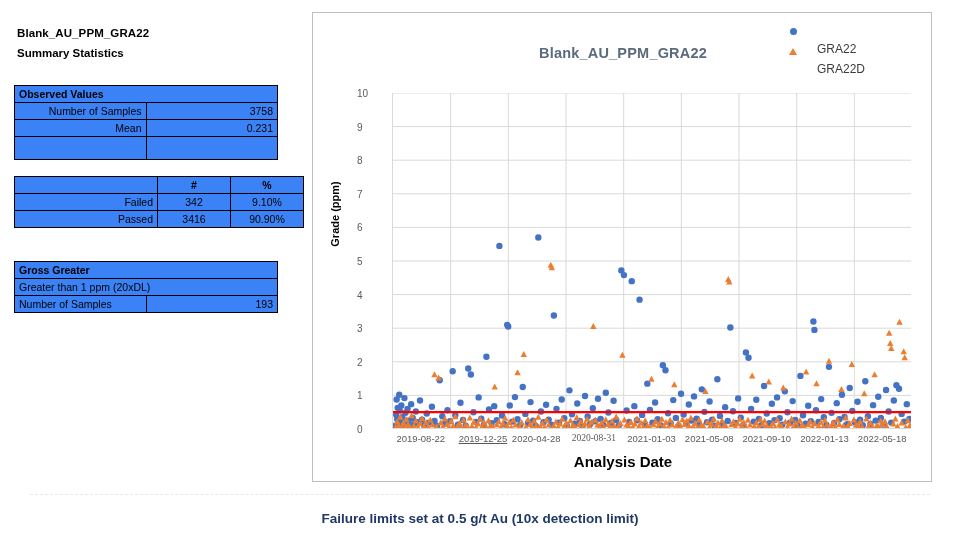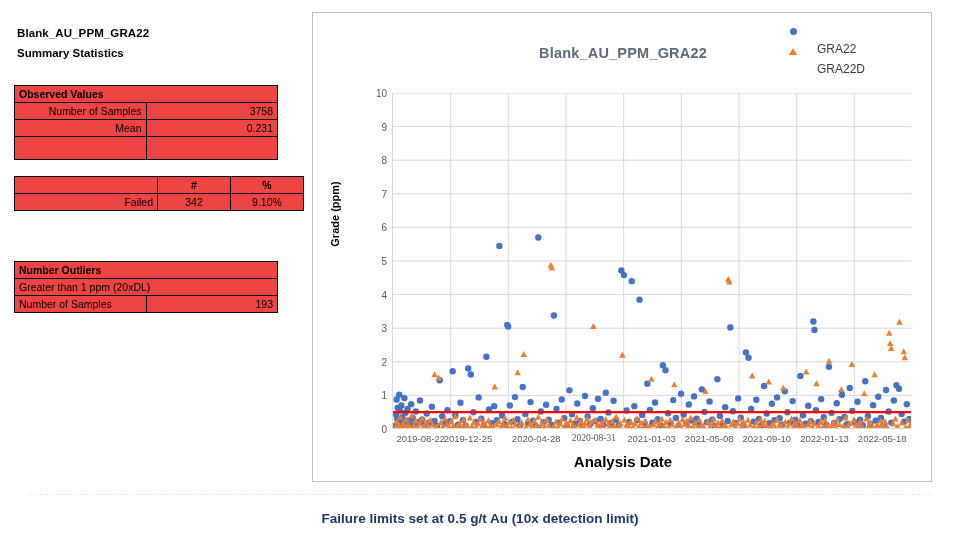--- a/index.html
+++ b/index.html
@@ -37,21 +37,21 @@
     color: #000;
     line-height: 14px;
     margin: 6px 0 0 3px;
   }
 
   table.stat-table {
     border-collapse: collapse;
     table-layout: fixed;
     font-size: 10.5px;
     color: #000;
-    background: #ef4444;
+    background: #3b82f6;
   }
   table.stat-table td {
     border: 1px solid #000;
     padding: 1px 4px;
     height: 14px;
     vertical-align: middle;
     white-space: nowrap;
   }
   .t-left   { text-align: left; }
   .t-right  { text-align: right; }
@@ -158,21 +158,21 @@
     box-sizing: border-box;
     overflow: hidden;
   }
   #plot-svg { display: block; }
 
   
   .y-tick {
     position: absolute;
     right: 0;
     width: 30px;
-    text-align: right;
+    text-align: left;
     font-size: 10px;
     color: #5a5a5a;
     transform: translateY(-50%);
   }
   #y-ticks {
     position: absolute;
     left: 40px;
     top: 80px;
     width: 34px;
     height: 336px;
@@ -269,27 +269,32 @@
         <tr>
       <td class="t-left lbl"></td>
       <td class="t-center t-bold c1">#</td>
       <td class="t-center t-bold c2">%</td>
     </tr>
     <tr>
       <td class="t-right lbl">Failed</td>
       <td class="t-center c1">342</td>
       <td class="t-center c2">9.10%</td>
     </tr>
+    <tr>
+      <td class="t-right lbl">Passed</td>
+      <td class="t-center c1">3416</td>
+      <td class="t-center c2">90.90%</td>
+    </tr>
   </tbody>
     </table>
 
   <table class="stat-table" id="gross-outliers-table">
     <tbody>
         <tr>
-      <td class="t-left t-bold" colspan="2">Number Outliers</td>
+      <td class="t-left t-bold" colspan="2">Gross Greater</td>
     </tr>
     <tr>
       <td class="t-left" colspan="2">Greater than 1 ppm (20xDL)</td>
     </tr>
     <tr>
       <td class="t-left wide">Number of Samples</td>
       <td class="t-right num">193</td>
     </tr>
   </tbody>
     </table>
@@ -819,21 +824,21 @@
         <polygon points="511.734,261.368 508.534,267.368 514.934,267.368" fill="#ED7D31"></polygon>
         <polygon points="512.772,330.92 509.57200000000006,336.92 515.9720000000001,336.92" fill="#ED7D31"></polygon>
         <polygon points="514.848,324.20000000000005 511.64799999999997,330.20000000000005 518.048,330.20000000000005" fill="#ED7D31"></polygon>
         <polygon points="516.924,328.904 513.7239999999999,334.904 520.124,334.904" fill="#ED7D31"></polygon>
         <line x1="0" y1="319.2" x2="519" y2="319.2" stroke="#FF0000" stroke-width="2.2"></line>
       </svg>
   </div>
 
   <div id="x-ticks">
       <div class="x-tick" style="left: 28.8333px;">2019-08-22</div>
-      <div class="x-tick" style="left: 76px;">2019-12-25</div>
+      <div class="x-tick" style="left: 91px; text-decoration: underline;">2019-12-25</div>
       <div class="x-tick" style="left: 144.167px;">2020-04-28</div>
       <div class="x-tick" style="left: 201.833px; font-family: Liberation Serif, serif;">2020-08-31</div>
       <div class="x-tick" style="left: 259.5px;">2021-01-03</div>
       <div class="x-tick" style="left: 317.167px;">2021-05-08</div>
       <div class="x-tick" style="left: 374.833px;">2021-09-10</div>
       <div class="x-tick" style="left: 432.5px;">2022-01-13</div>
       <div class="x-tick" style="left: 490.167px;">2022-05-18</div>
     </div>
 
   <div id="x-axis-title">Analysis Date</div>

